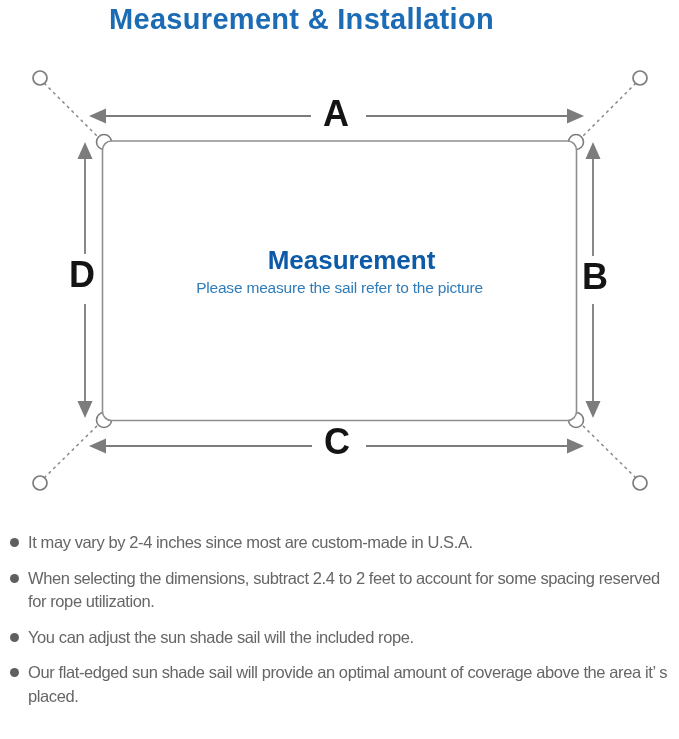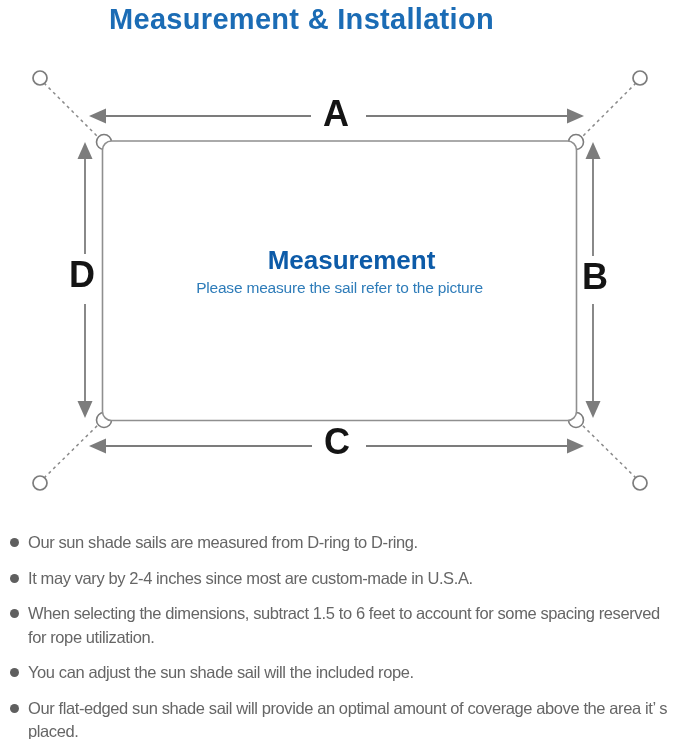--- a/index.html
+++ b/index.html
@@ -148,29 +148,25 @@
 <div class="dim-label" style="left:595px; top:259px;">B</div>
 <div class="dim-label" style="left:337px; top:424px;">C</div>
 <div class="dim-label" style="left:82px;  top:257px;">D</div>
 
 <div class="center-heading">Measurement</div>
 <div class="center-subheading">Please measure the sail refer to the picture</div>
 
 <div class="notes">
   <div class="note">
     <span class="dot"></span>
-    <span class="note-text">Our sun shade sails are measured from D-ring to D-ring.</span>
-  </div>
-  <div class="note">
-    <span class="dot"></span>
     <span class="note-text">It may vary by 2-4 inches since most are custom-made in U.S.A.</span>
   </div>
   <div class="note">
     <span class="dot"></span>
-    <span class="note-text">When selecting the dimensions, subtract 1.5 to 6 feet to account for some spacing reserved for rope utilization.</span>
+    <span class="note-text">When selecting the dimensions, subtract 2.4 to 2 feet to account for some spacing reserved for rope utilization.</span>
   </div>
   <div class="note">
     <span class="dot"></span>
     <span class="note-text">You can adjust the sun shade sail will the included rope.</span>
   </div>
   <div class="note">
     <span class="dot"></span>
     <span class="note-text">Our flat-edged sun shade sail will provide an optimal amount of coverage above the area it’ s placed.</span>
   </div>
 </div>

